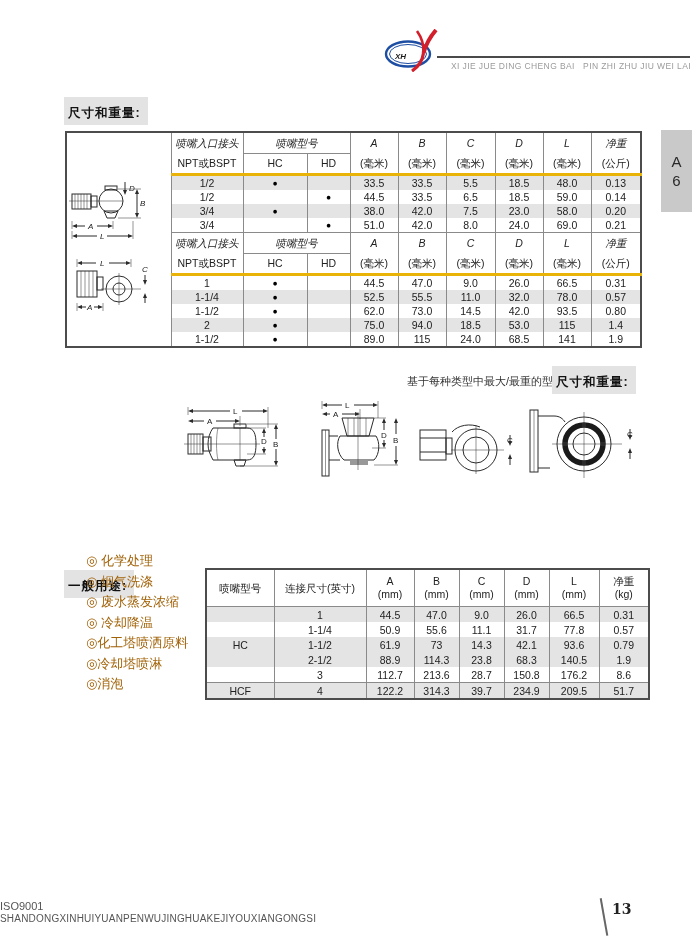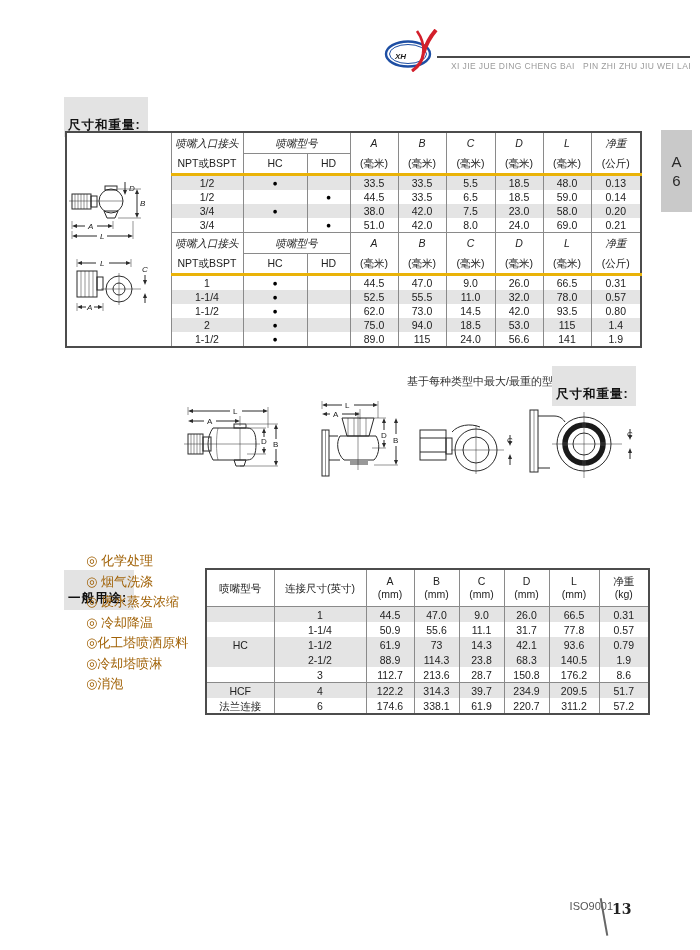--- a/index.html
+++ b/index.html
@@ -7,21 +7,21 @@
         font-family:"Liberation Sans","DejaVu Sans",sans-serif;color:#222;}
   
   .logo{position:absolute;left:384px;top:29px;width:56px;height:43px;}
   .slogan-cn{position:absolute;left:451px;top:33px;width:245px;font-size:16px;font-weight:bold;
              color:#4a4a4a;letter-spacing:1px;white-space:pre;}
   .hdr-line{position:absolute;left:437px;top:56px;width:253px;height:2px;background:#4a4a4a;}
   .slogan-py{position:absolute;left:451px;top:61px;font-size:8.5px;color:#9b9b9b;
              letter-spacing:.4px;white-space:pre;}
   
   .chip{position:absolute;background:#e3e3e3;font-size:12.5px;font-weight:bold;color:#111;
-        padding:20px 7px 3px 4px;letter-spacing:1px;}
+        padding:8px 7px 3px 4px;letter-spacing:1px;}
   #chip1{left:64px;top:97px;}
   #chip2{left:552px;top:366px;}
   #chip3{left:64px;top:527px;margin-top:43px;}
   .midnote{position:absolute;left:407px;top:374px;font-size:11px;color:#333;}
   
   table{border-collapse:collapse;table-layout:fixed;}
   #t1{position:absolute;left:65px;top:131px;width:575px;border:2px solid #4c4c4c;font-size:10.5px;}
   #t1 td{text-align:center;padding:0;height:14px;line-height:13px;border-left:1px solid #8a8a8a;overflow:hidden;}
   #t1 td:first-child{border-left:none;}
   #t1 tr.hA td{height:20px;font-style:italic;}
@@ -49,21 +49,21 @@
   #m1{left:184px;top:404px;}
   #m2{left:314px;top:398px;}
   #m3{left:418px;top:414px;}
   #m4{left:524px;top:402px;}
   svg{display:block;}
   svg .ln{stroke:#2b2b2b;stroke-width:1;fill:none;}
   svg .th{stroke:#2b2b2b;stroke-width:.5;fill:none;}
   svg .ar{fill:#2b2b2b;stroke:none;}
   svg text{font-size:8px;fill:#1a1a1a;font-family:"Liberation Sans",sans-serif;}
   
-  .footer{position:absolute;left:0;top:900px;width:597px;text-align:right;color:#555;padding-left:16px;}
+  .footer{position:absolute;left:0;top:900px;width:597px;text-align:left;color:#555;}
   .footer .iso{font-size:11px;line-height:12px;}
   .footer .co{font-size:10px;line-height:13px;letter-spacing:.2px;}
   .slash{position:absolute;left:603px;top:898px;width:1.5px;height:38px;background:#666;
          transform:rotate(-10deg);}
   .pageno{position:absolute;left:612px;top:901px;font-size:14px;font-weight:bold;
           font-family:"DejaVu Serif",serif;color:#222;}
 </style>
 </head>
 <body>
 
@@ -283,21 +283,21 @@
       <td>115</td>
       <td>1.4</td>
     </tr>
     <tr>
       <td>1-1/2</td>
       <td class="dot">●</td>
       <td class="dot"></td>
       <td>89.0</td>
       <td>115</td>
       <td>24.0</td>
-      <td>56.6</td>
+      <td>68.5</td>
       <td>141</td>
       <td>1.9</td>
     </tr>
   </tbody>
     </table>
 
   <div class="midnote">基于每种类型中最大/最重的型号</div>
   <div id="chip2" class="chip">尺寸和重量:</div>
 
   <svg id="m1" class="mdraw" width="110" height="80" viewBox="0 0 110 80">
@@ -499,32 +499,23 @@
     <tr class="g bt">
       <td>HCF</td>
       <td>4</td>
       <td>122.2</td>
       <td>314.3</td>
       <td>39.7</td>
       <td>234.9</td>
       <td>209.5</td>
       <td>51.7</td>
     </tr>
-    <tr>
-      <td>法兰连接</td>
-      <td>6</td>
-      <td>174.6</td>
-      <td>338.1</td>
-      <td>61.9</td>
-      <td>220.7</td>
-      <td>311.2</td>
-      <td>57.2</td>
-    </tr>
   </tbody>
     </table>
 
   <div class="footer">
     <div class="iso">ISO9001</div>
+    <div class="co">SHANDONGXINHUIYUANPENWUJINGHUAKEJIYOUXIANGONGSI</div>
   </div>
   <div class="slash"></div>
   <div class="pageno">13</div>
 
 </div>
 
 </body></html>

